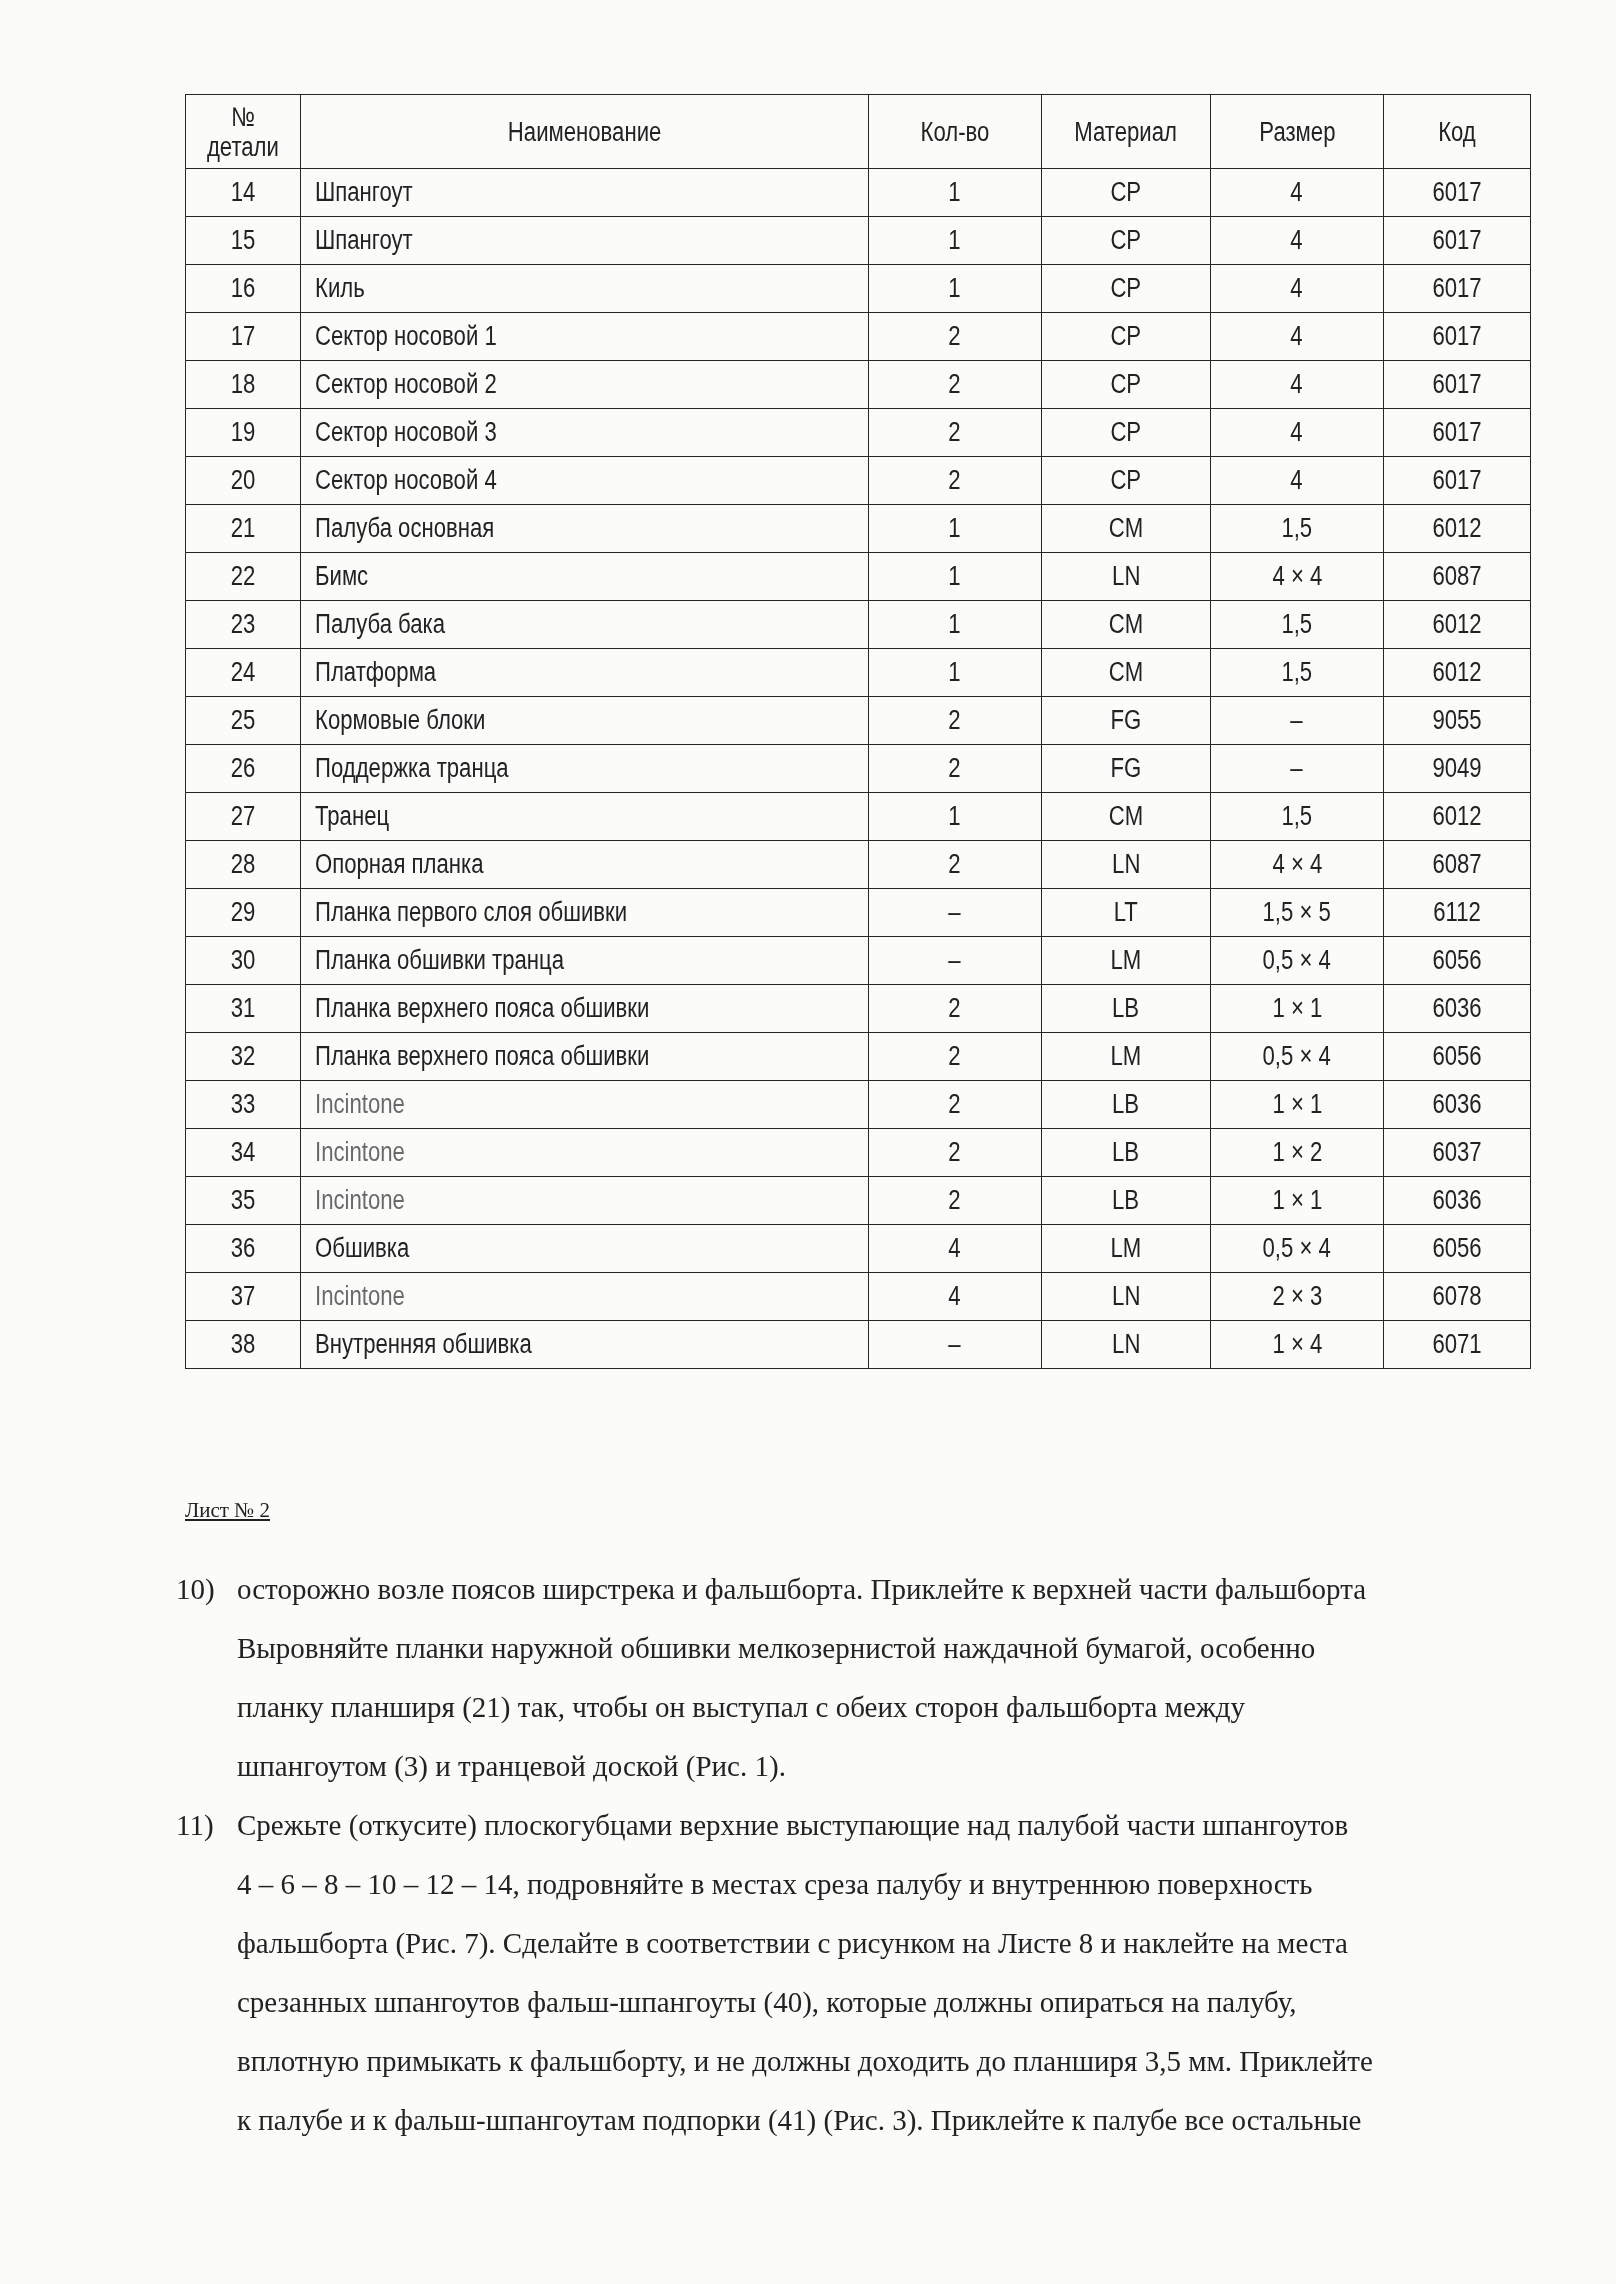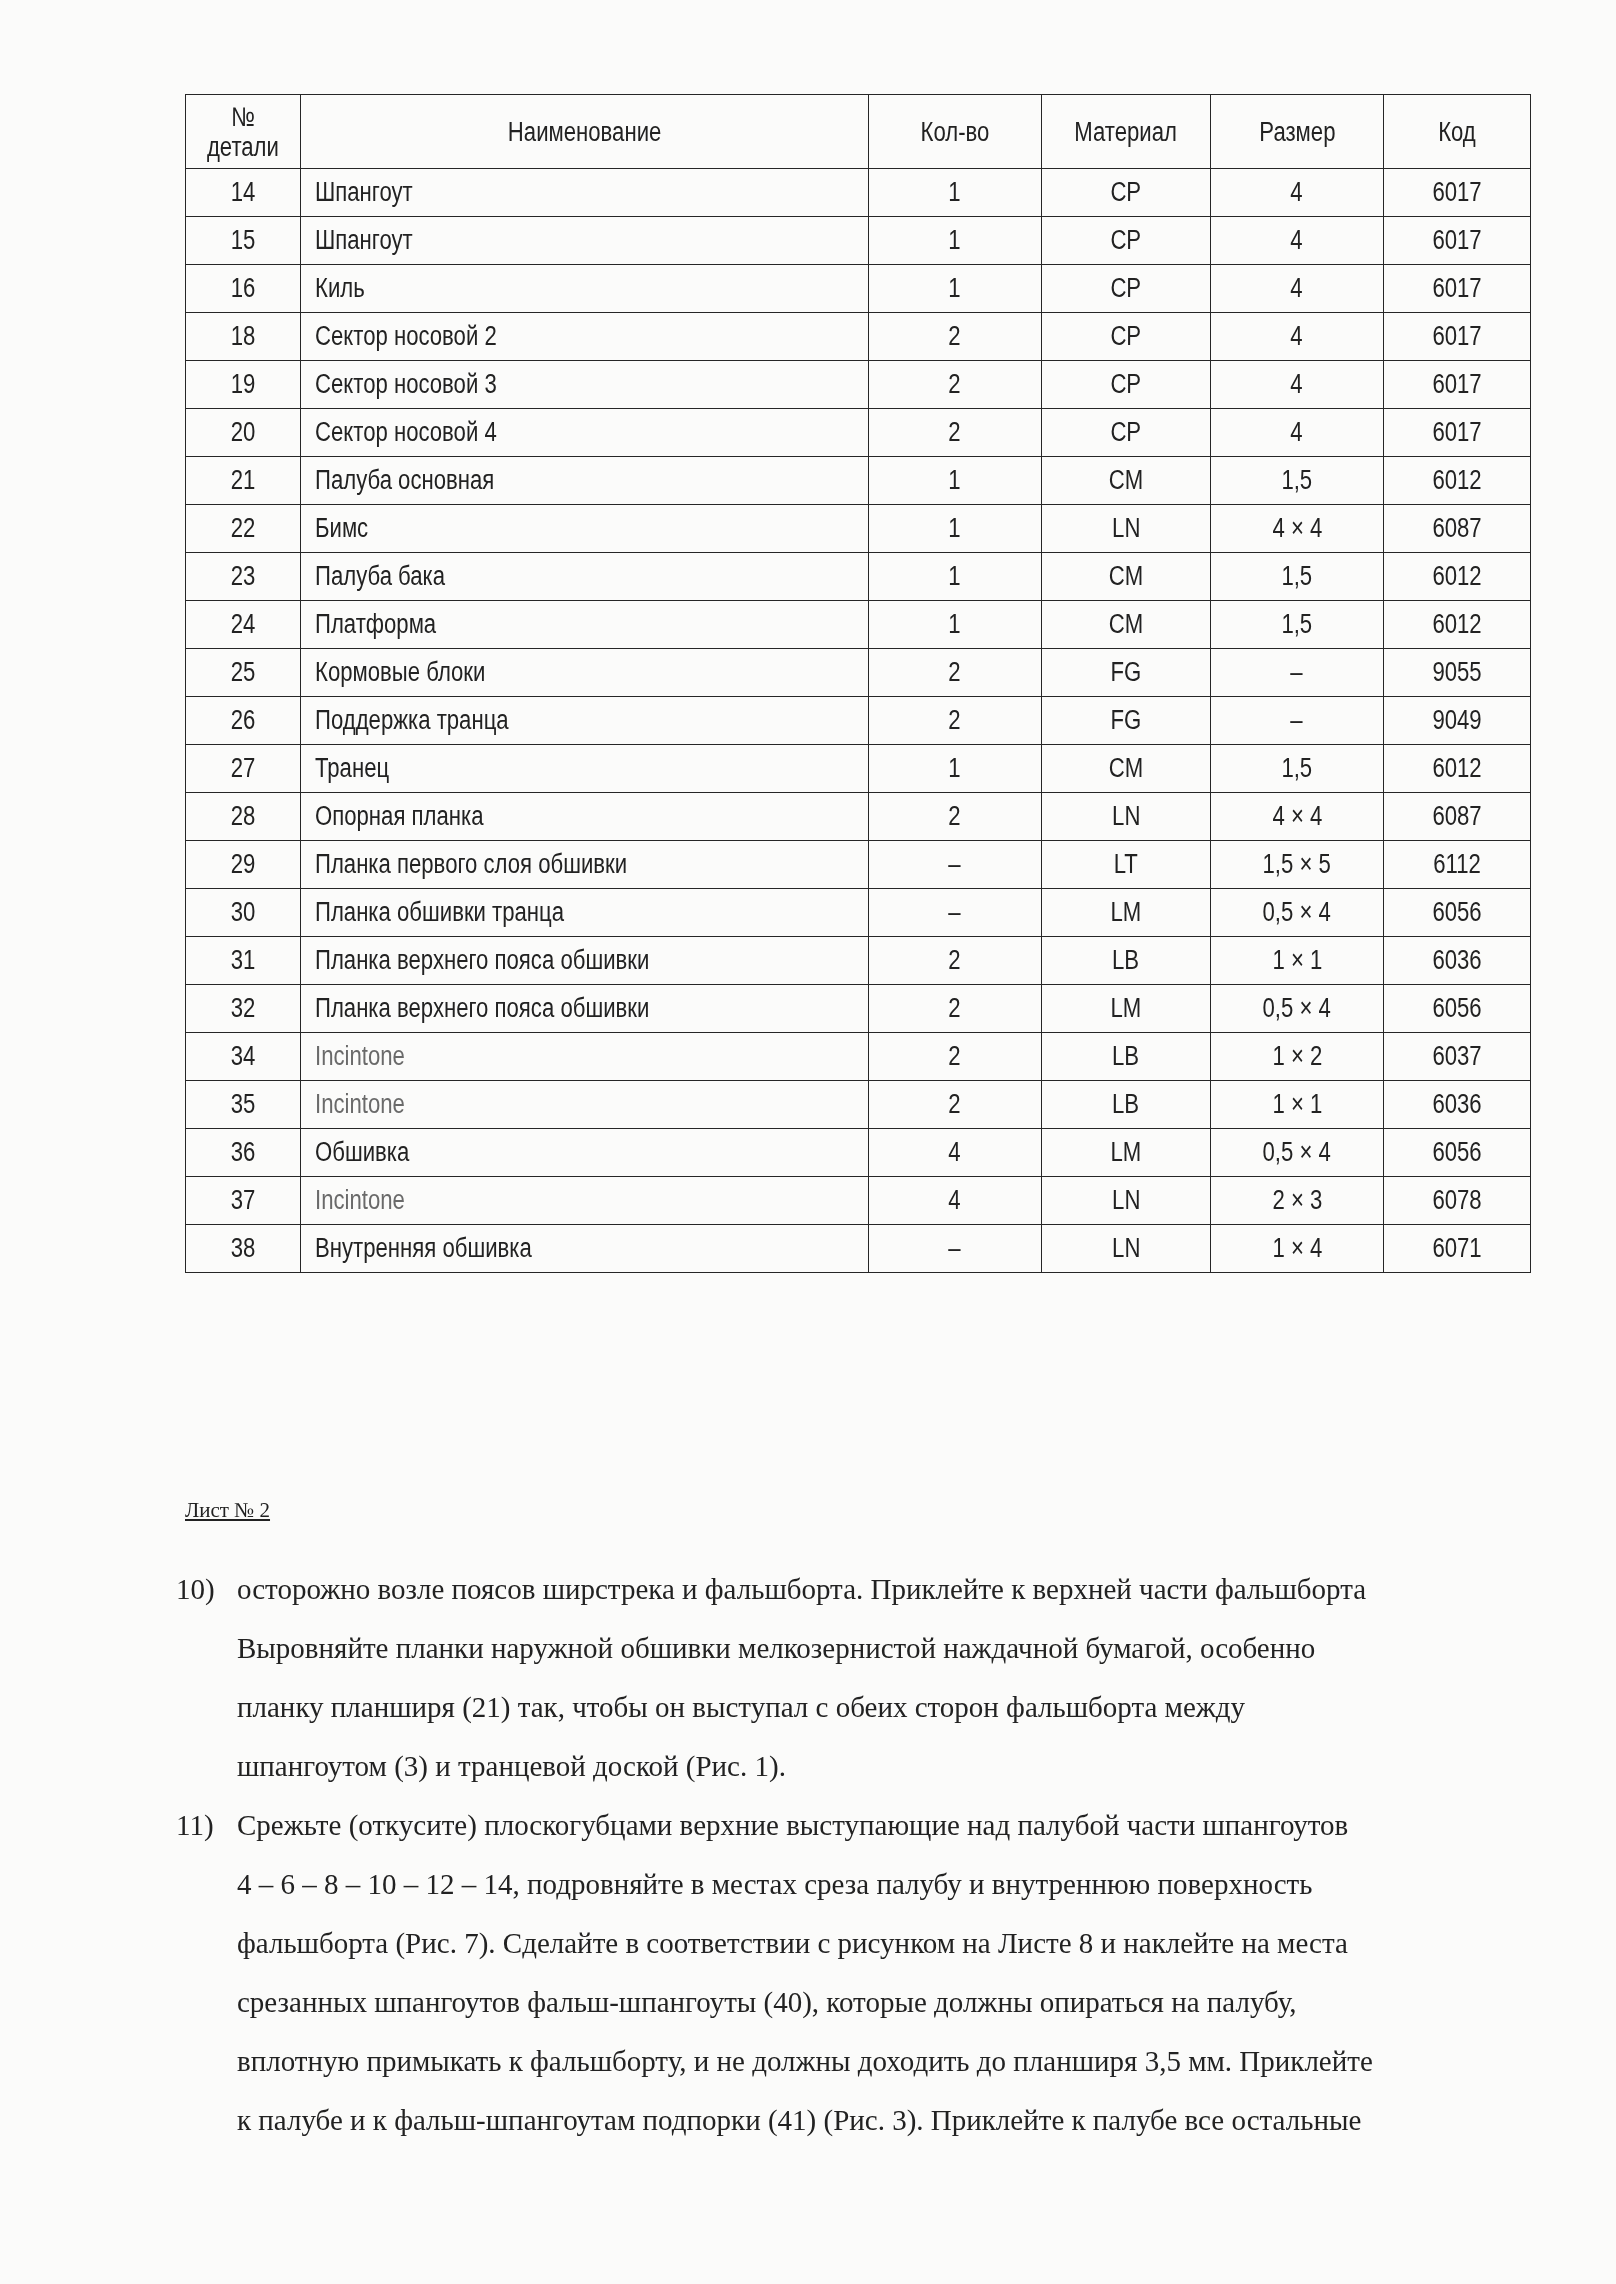--- a/index.html
+++ b/index.html
@@ -118,20 +118,28 @@
       </tr>
       <tr>
         <td><span class="cond">16</span></td>
         <td class="name-cell"><span class="cond">Киль</span></td>
         <td><span class="cond">1</span></td>
         <td><span class="cond">CP</span></td>
         <td><span class="cond">4</span></td>
         <td><span class="cond">6017</span></td>
       </tr>
       <tr>
+        <td><span class="cond">17</span></td>
+        <td class="name-cell"><span class="cond">Сектор носовой 1</span></td>
+        <td><span class="cond">2</span></td>
+        <td><span class="cond">CP</span></td>
+        <td><span class="cond">4</span></td>
+        <td><span class="cond">6017</span></td>
+      </tr>
+      <tr>
         <td><span class="cond">18</span></td>
         <td class="name-cell"><span class="cond">Сектор носовой 2</span></td>
         <td><span class="cond">2</span></td>
         <td><span class="cond">CP</span></td>
         <td><span class="cond">4</span></td>
         <td><span class="cond">6017</span></td>
       </tr>
       <tr>
         <td><span class="cond">19</span></td>
         <td class="name-cell"><span class="cond">Сектор носовой 3</span></td>
@@ -236,20 +244,28 @@
         <td><span class="cond">1 × 1</span></td>
         <td><span class="cond">6036</span></td>
       </tr>
       <tr>
         <td><span class="cond">32</span></td>
         <td class="name-cell"><span class="cond">Планка верхнего пояса обшивки</span></td>
         <td><span class="cond">2</span></td>
         <td><span class="cond">LM</span></td>
         <td><span class="cond">0,5 × 4</span></td>
         <td><span class="cond">6056</span></td>
+      </tr>
+      <tr>
+        <td><span class="cond">33</span></td>
+        <td class="name-cell faded"><span class="cond">Incintone</span></td>
+        <td><span class="cond">2</span></td>
+        <td><span class="cond">LB</span></td>
+        <td><span class="cond">1 × 1</span></td>
+        <td><span class="cond">6036</span></td>
       </tr>
       <tr>
         <td><span class="cond">34</span></td>
         <td class="name-cell faded"><span class="cond">Incintone</span></td>
         <td><span class="cond">2</span></td>
         <td><span class="cond">LB</span></td>
         <td><span class="cond">1 × 2</span></td>
         <td><span class="cond">6037</span></td>
       </tr>
       <tr>

